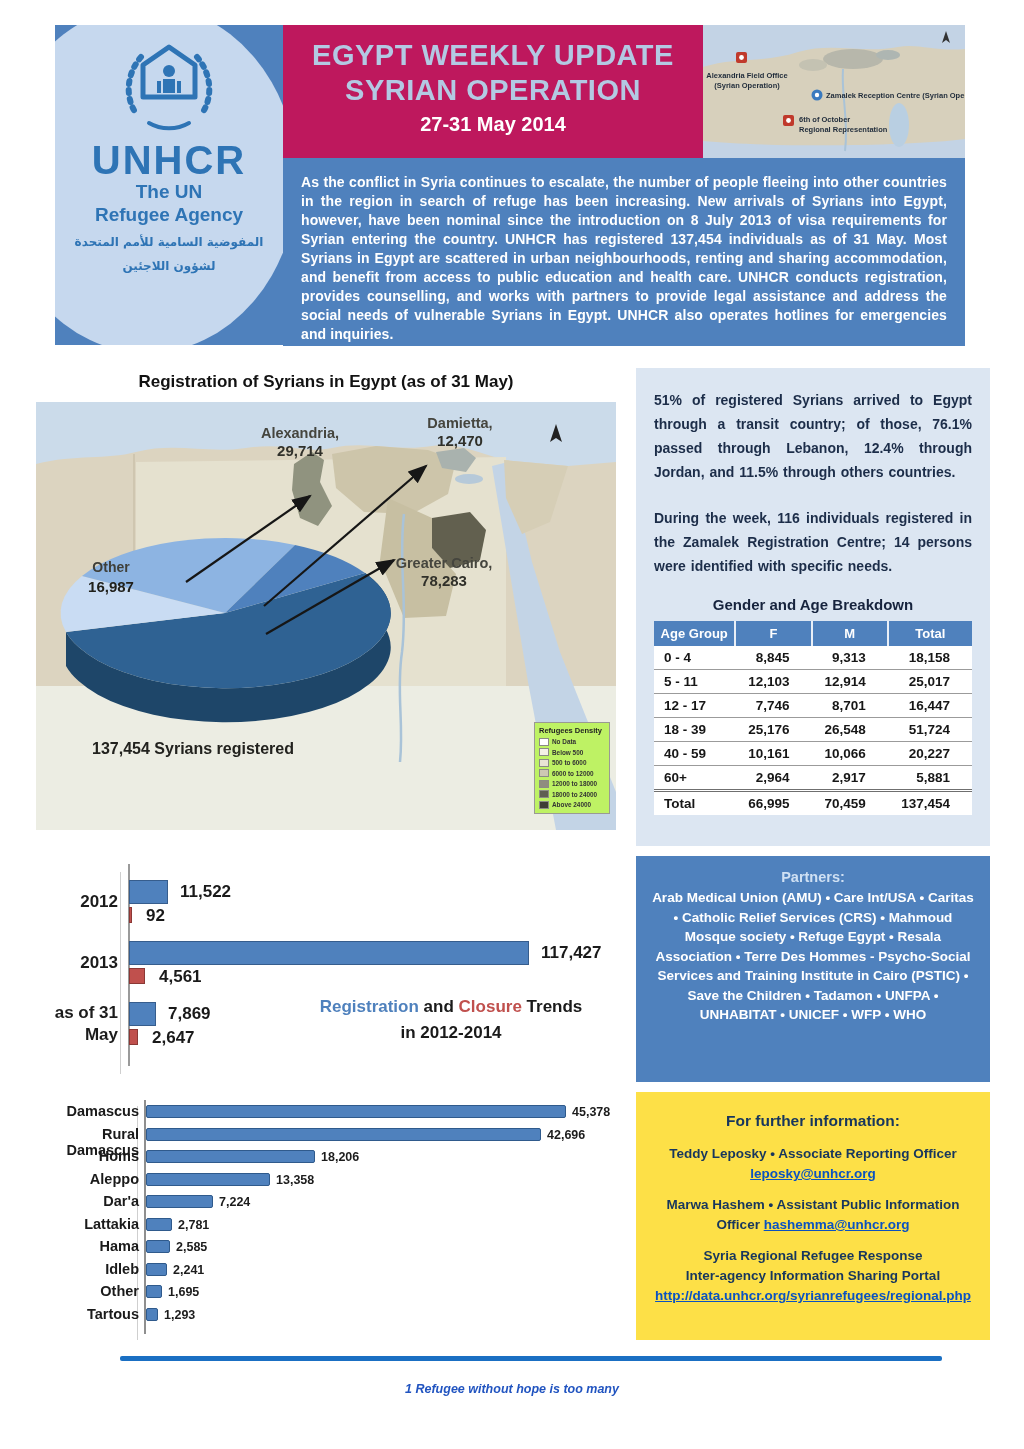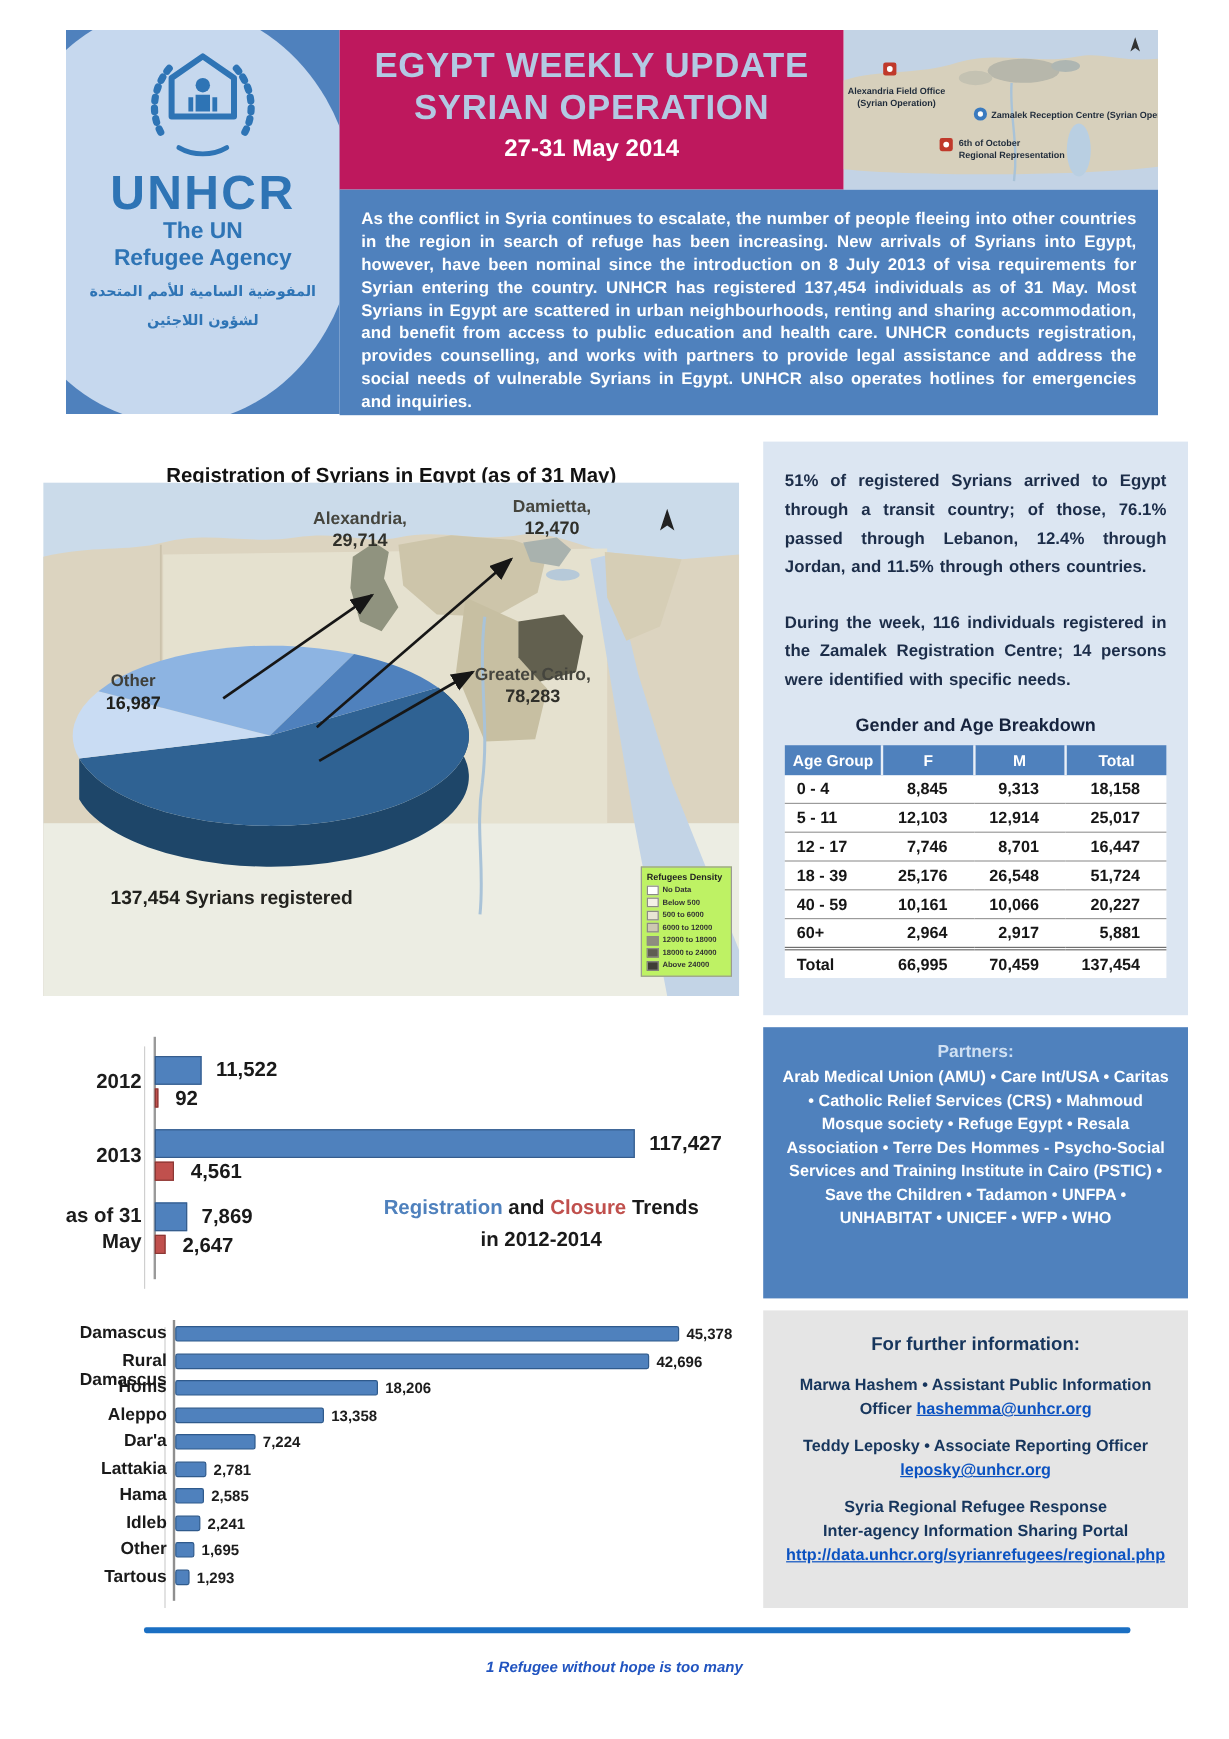--- a/index.html
+++ b/index.html
@@ -17,21 +17,21 @@
   .title-block { position:absolute; left:283px; top:25px; width:420px; height:133px; background:#be185d; text-align:center; padding-top:13px; }
   .title-line { font-size:29px; font-weight:800; color:#b3c9e3; line-height:1.22; letter-spacing:.5px; }
   .title-date { font-size:20px; font-weight:700; color:#ffffff; margin-top:4px; }
 
   .map-thumb { position:absolute; left:703px; top:25px; width:262px; height:133px; }
 
   .intro { position:absolute; left:283px; top:158px; width:682px; height:188px; background:#4f81bd; color:#ffffff;
            padding:15px 18px 6px; font-size:14px; font-weight:600; text-align:justify; line-height:19px; letter-spacing:.1px; }
 
   
-  .map-title { position:absolute; left:36px; top:387px; width:580px; text-align:center; font-size:17px; font-weight:800; color:#121212; }
+  .map-title { position:absolute; left:36px; top:372px; width:580px; text-align:center; font-size:17px; font-weight:800; color:#121212; }
   .map-wrap { position:absolute; left:36px; top:402px; width:637px; height:428px; }
   .map-wrap svg.geo { position:absolute; left:0; top:0; }
   .map-lbl { position:absolute; text-align:center; color:#45453e; font-weight:700; font-size:14.5px; line-height:18px; }
   .map-lbl b { display:block; color:#30302a; font-weight:800; font-size:15px; }
   .lbl-other { position:absolute; left:30px; top:156px; width:90px; text-align:center; color:#3f3f39; font-weight:700; font-size:14px; line-height:19px; }
   .lbl-other b { display:block; font-size:15px; font-weight:800; color:#20201b; }
   .map-caption { position:absolute; left:47px; top:338px; width:220px; text-align:center; font-size:16px; font-weight:800; color:#22221e; }
   .legend { position:absolute; left:498px; top:320px; width:76px; background:#bef264; border:1px solid #9a9a93; padding:3px 4px 4px; }
   .legend-title { font-size:7.5px; font-weight:800; color:#222; }
   .legend-row { display:flex; align-items:center; margin-top:2.5px; }
@@ -48,21 +48,21 @@
   table.age th + th { border-left:2px solid #e9eff7; }
   table.age td { font-size:13.5px; font-weight:700; color:#161616; padding:4px 8px; border-bottom:1.5px solid #9b9b9b; }
   table.age td:first-child { text-align:left; padding-left:10px; }
   table.age td:not(:first-child) { text-align:right; padding-right:22px; }
   table.age tr.total td { border-top:3px double #6f6f6f; border-bottom:none; font-weight:800; }
 
   .panel-partners { position:absolute; left:636px; top:856px; width:354px; height:226px; background:#4f81bd; text-align:center; padding:13px 14px; }
   .p-title { font-size:14.5px; font-weight:800; color:#cfe0f3; margin-bottom:3px; }
   .p-text { font-size:13.5px; font-weight:700; color:#ffffff; line-height:19.5px; }
 
-  .panel-info { position:absolute; left:636px; top:1092px; width:354px; height:248px; background:#e5e5e5; text-align:center; padding:20px 16px; color:#17365d; }
+  .panel-info { position:absolute; left:636px; top:1092px; width:354px; height:248px; background:#fde047; text-align:center; padding:20px 16px; color:#17365d; }
   .i-title { font-size:15.5px; font-weight:800; margin-bottom:14px; }
   .i-block { font-size:13.5px; font-weight:700; line-height:20px; margin-bottom:11px; }
   .panel-info a { color:#0b52c1; font-weight:700; text-decoration:underline; }
 
   
   .trends { position:absolute; left:36px; top:848px; width:580px; height:240px; }
   .trends .axis { position:absolute; left:92px; top:16px; width:2px; height:202px; background:#9a9a9a; }
   .trends .axis2 { position:absolute; left:84px; top:24px; width:1px; height:202px; background:#cfcfcf; }
   .t-cat { position:absolute; left:0; width:82px; display:flex; align-items:center; justify-content:flex-end; text-align:right;
            font-size:17px; font-weight:600; color:#1c1c1c; line-height:1.3; }
@@ -313,26 +313,26 @@
   </div>
 
   <div class="panel-partners">
     <div class="p-title">Partners:</div>
     <div class="p-text">Arab Medical Union (AMU) • Care Int/USA • Caritas • Catholic Relief Services (CRS) • Mahmoud Mosque society • Refuge Egypt • Resala Association • Terre Des Hommes - Psycho-Social Services and Training Institute in Cairo (PSTIC) • Save the Children • Tadamon • UNFPA • UNHABITAT • UNICEF • WFP • WHO</div>
   </div>
 
   <div class="panel-info">
     <div class="i-title">For further information:</div>
     <div class="i-block">
+      <span>Teddy Leposky • Associate Reporting Officer</span><br>
+      <a href="#">leposky@unhcr.org</a>
+    </div>
+    <div class="i-block">
       <span>Marwa Hashem • Assistant Public Information Officer</span>
       <a href="#">hashemma@unhcr.org</a>
-    </div>
-    <div class="i-block">
-      <span>Teddy Leposky • Associate Reporting Officer</span><br>
-      <a href="#">leposky@unhcr.org</a>
     </div>
     <div class="i-block">
       <span>Syria Regional Refugee Response</span><br>
       <span>Inter-agency Information Sharing Portal</span><br>
       <a href="#">http://data.unhcr.org/syrianrefugees/regional.php</a>
     </div>
   </div>
 
   <div class="trends">
     <div class="axis2"></div>

